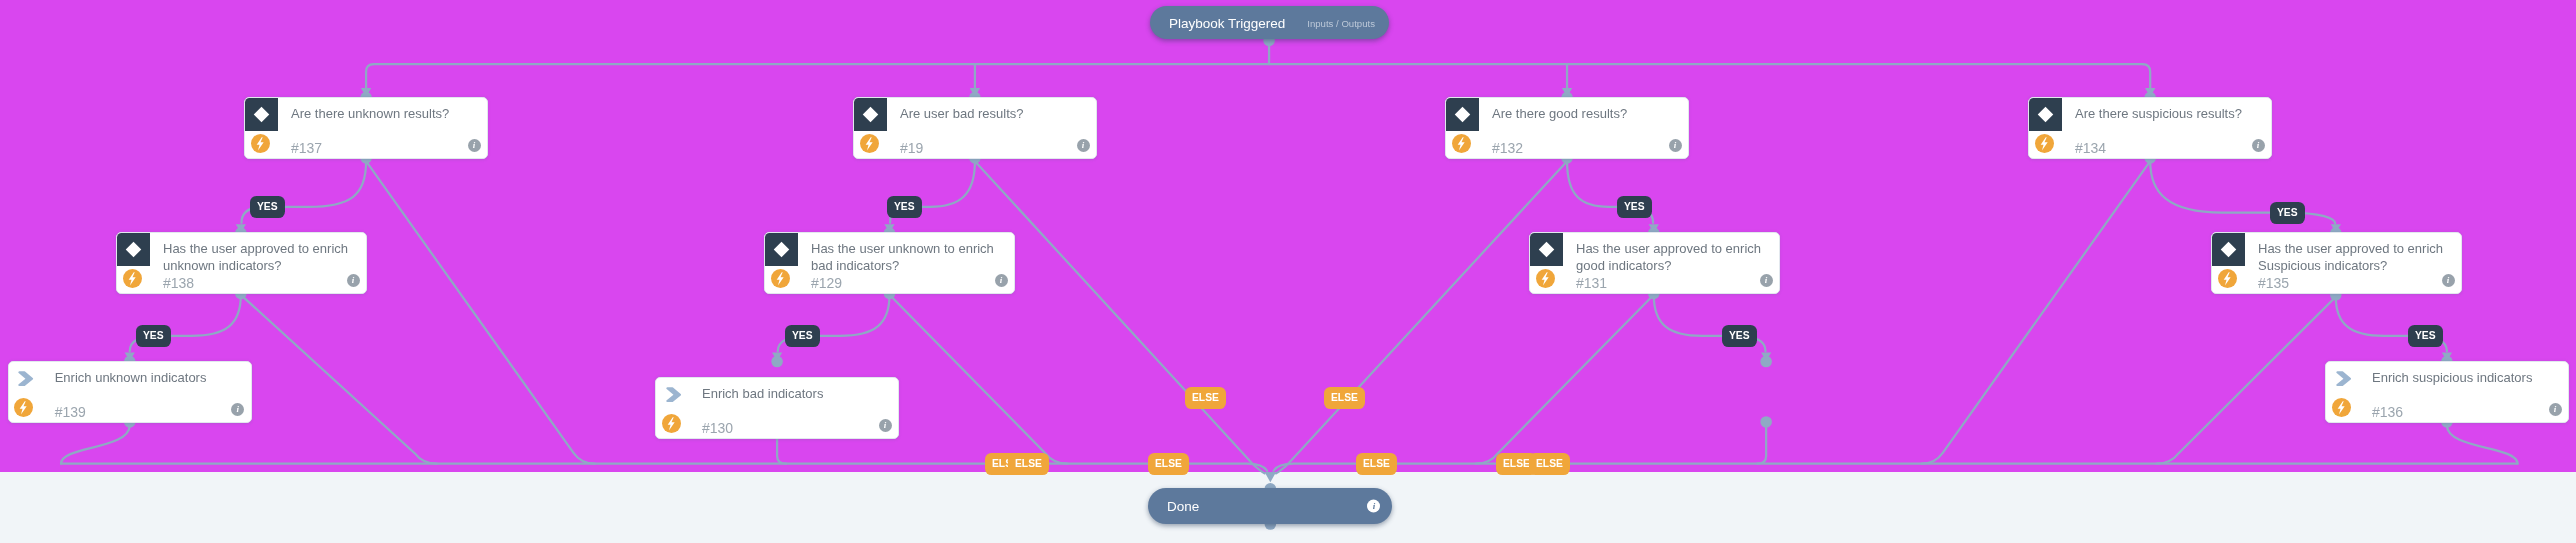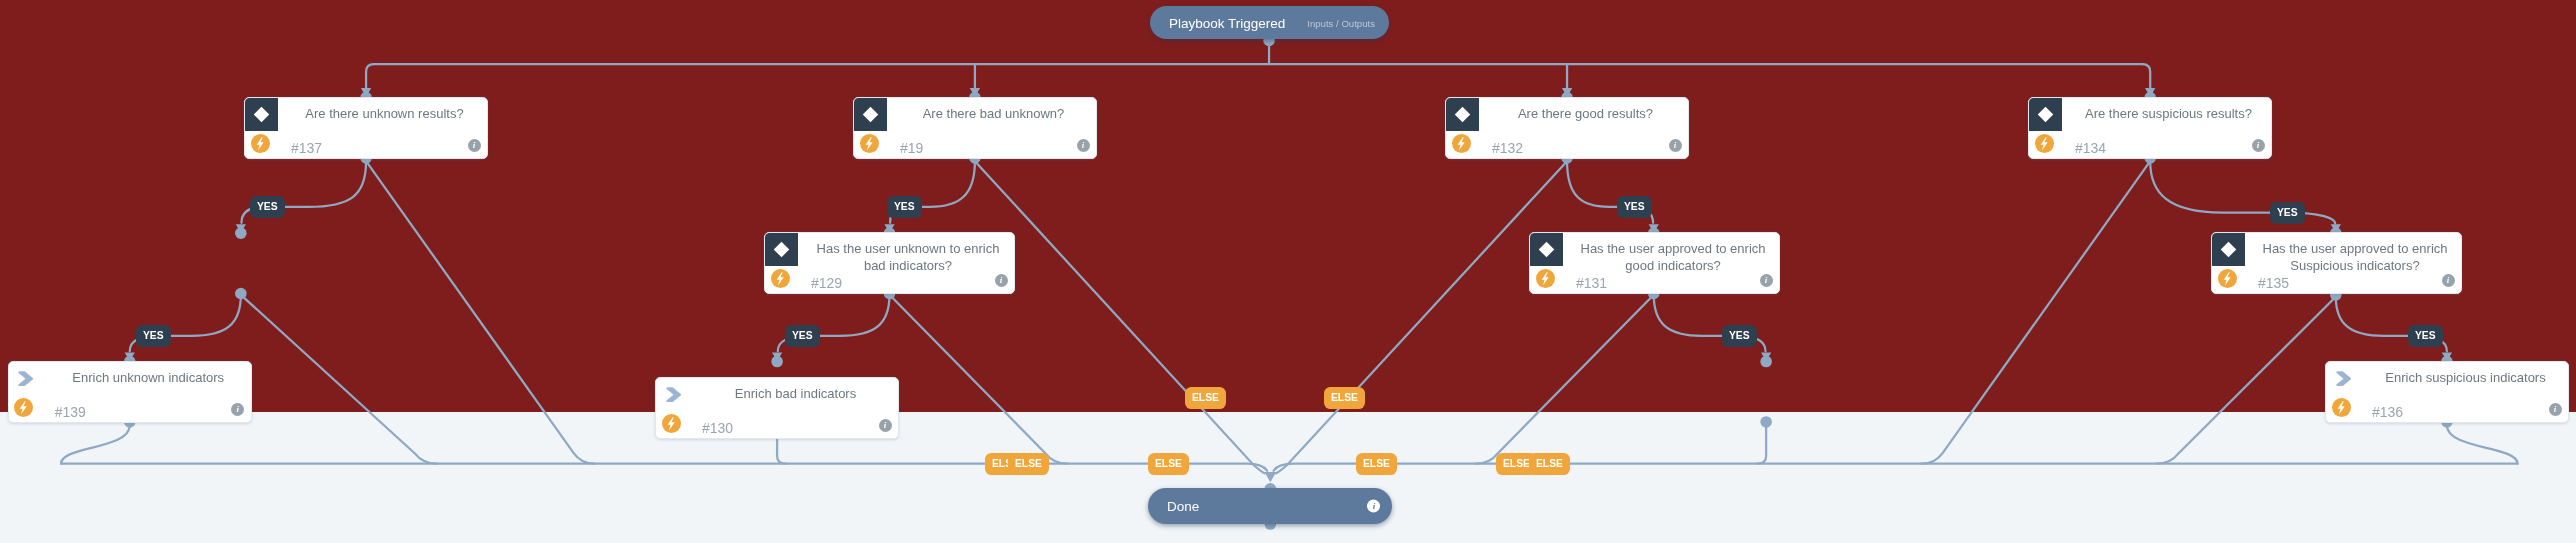--- a/index.html
+++ b/index.html
@@ -1,24 +1,24 @@
 <!DOCTYPE html>
 <html style="font-size:10.3px"><head>
 <meta charset="utf-8">
 <style>
   html,body{margin:0;padding:0;}
   body{width:2576px;height:544px;overflow:hidden;background:#f1f5f8;
        font-family:"Liberation Sans","DejaVu Sans",sans-serif;}
-  #canvas{position:relative;width:2576px;height:412px;background:#7f1d1d;}
+  #canvas{position:relative;width:2576px;height:472px;background:#d946ef;}
   #edges{position:absolute;left:0;top:0;z-index:1;}
 
   
   .node{position:absolute;z-index:3;width:244px;height:62px;background:#ffffff;
         border:0.6px solid #e2e8ee;border-radius:5.1px;
-        box-shadow:0 0.6px 2.6px rgba(90,110,135,.22);box-sizing:border-box;text-align:center;}
+        box-shadow:0 0.6px 2.6px rgba(90,110,135,.22);box-sizing:border-box;}
   .node.sub{width:251px;}
   .cicon{position:absolute;left:0;top:0;width:33px;height:33px;background:#2e3f4f;
          border-radius:4.5px 0 0 0;}
   .diamond{position:absolute;left:11px;top:11px;width:11px;height:11px;background:#ffffff;
            transform:rotate(45deg);}
   .ticon{position:absolute;left:9.6px;top:9px;width:15.4px;height:15.4px;}
   .title{position:absolute;left:46px;top:8.3px;right:9px;font-size:13px;line-height:1.3;
          color:#6e7780;}
   .bolt{position:absolute;left:5.8px;top:36px;width:19px;height:19px;border-radius:50%;
         background:#f0a63a;}
@@ -144,41 +144,54 @@
       </div>
     <div class="title">Are there unknown results?</div>
     <div class="bolt">
       <svg width="19" height="19" viewBox="0 0 30 30">
           <polygon points="17,5 9,17 13.5,17 11,26 20,13 15,13 18.5,5" fill="#fff"></polygon>
         </svg>
     </div>
     <div class="nid">#137</div>
     <div class="info"></div>
   </div>
+  <div class="node sub" style="left:116px;top:232px;">
+    <div class="cicon">
+        <div class="diamond"></div>
+      </div>
+    <div class="title">Has the user approved to enrich unknown indicators?</div>
+    <div class="bolt">
+      <svg width="19" height="19" viewBox="0 0 30 30">
+          <polygon points="17,5 9,17 13.5,17 11,26 20,13 15,13 18.5,5" fill="#fff"></polygon>
+        </svg>
+    </div>
+    <div class="nid">#138</div>
+    <div class="info"></div>
+  </div>
   <div class="node" style="left:7.7px;top:361px;">
     <div class="ticon">
       <svg width="15.4" height="15.4" viewBox="0 0 24 24">
           <path d="M2,2 L10,2 L22,12 L10,22 L2,22 L14,12 Z" fill="#9cb5d0" stroke="#9cb5d0" stroke-width="3" stroke-linejoin="round"></path>
         </svg>
     </div>
     <div class="title">Enrich unknown indicators</div>
     <div class="bolt">
       <svg width="19" height="19" viewBox="0 0 30 30">
           <polygon points="17,5 9,17 13.5,17 11,26 20,13 15,13 18.5,5" fill="#fff"></polygon>
         </svg>
     </div>
     <div class="nid">#139</div>
     <div class="info"></div>
   </div>
 
   <div class="node" style="left:853px;top:97px;">
     <div class="cicon">
         <div class="diamond"></div>
       </div>
-    <div class="title">Are there bad unknown?</div>
+    <div class="title">Are user bad results?</div>
     <div class="bolt">
       <svg width="19" height="19" viewBox="0 0 30 30">
           <polygon points="17,5 9,17 13.5,17 11,26 20,13 15,13 18.5,5" fill="#fff"></polygon>
         </svg>
     </div>
     <div class="nid">#19</div>
     <div class="info"></div>
   </div>
   <div class="node sub" style="left:764px;top:232px;">
     <div class="cicon">

